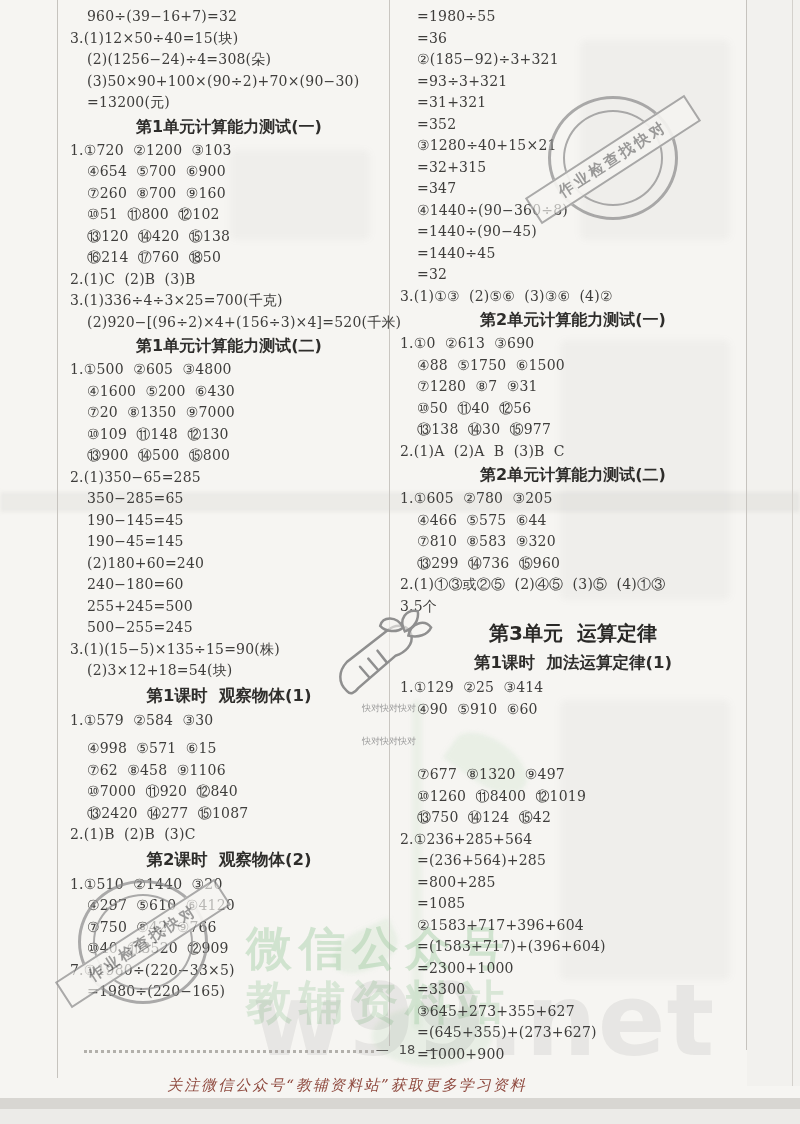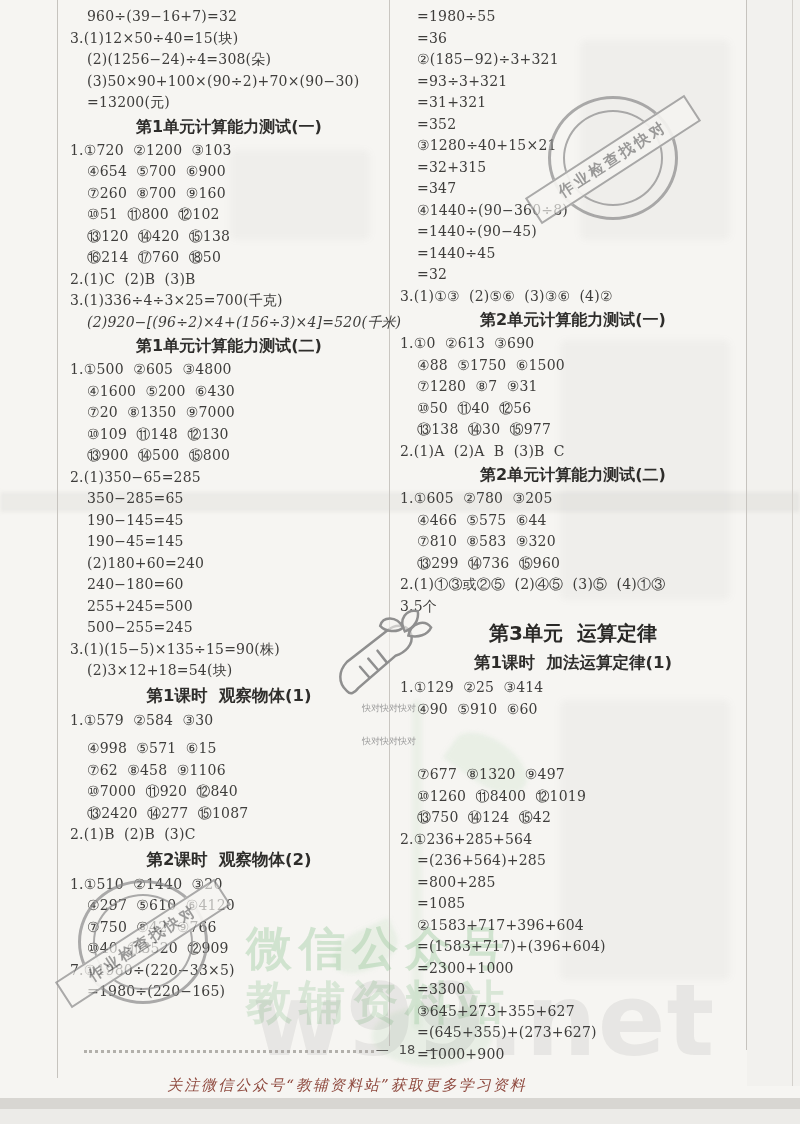--- a/index.html
+++ b/index.html
@@ -95,21 +95,21 @@
       <div class="row-b" style="padding-left: 17px;">=13200(元)</div>
       <div class="row-t">第1单元计算能力测试(一)</div>
       <div class="row-b">1.①720  ②1200  ③103</div>
       <div class="row-b" style="padding-left: 17px;">④654  ⑤700  ⑥900</div>
       <div class="row-b" style="padding-left: 17px;">⑦260  ⑧700  ⑨160</div>
       <div class="row-b" style="padding-left: 17px;">⑩51  ⑪800  ⑫102</div>
       <div class="row-b" style="padding-left: 17px;">⑬120  ⑭420  ⑮138</div>
       <div class="row-b" style="padding-left: 17px;">⑯214  ⑰760  ⑱50</div>
       <div class="row-b">2.(1)C  (2)B  (3)B</div>
       <div class="row-b">3.(1)336÷4÷3×25=700(千克)</div>
-      <div class="row-b" style="padding-left: 17px; font-style: italic;">(2)920−[(96÷2)×4+(156÷3)×4]=520(千米)</div>
+      <div class="row-b" style="padding-left: 17px;">(2)920−[(96÷2)×4+(156÷3)×4]=520(千米)</div>
       <div class="row-t">第1单元计算能力测试(二)</div>
       <div class="row-b">1.①500  ②605  ③4800</div>
       <div class="row-b" style="padding-left: 17px;">④1600  ⑤200  ⑥430</div>
       <div class="row-b" style="padding-left: 17px;">⑦20  ⑧1350  ⑨7000</div>
       <div class="row-b" style="padding-left: 17px;">⑩109  ⑪148  ⑫130</div>
       <div class="row-b" style="padding-left: 17px;">⑬900  ⑭500  ⑮800</div>
       <div class="row-b">2.(1)350−65=285</div>
       <div class="row-b" style="padding-left: 17px;">350−285=65</div>
       <div class="row-b" style="padding-left: 17px;">190−145=45</div>
       <div class="row-b" style="padding-left: 17px;">190−45=145</div>

